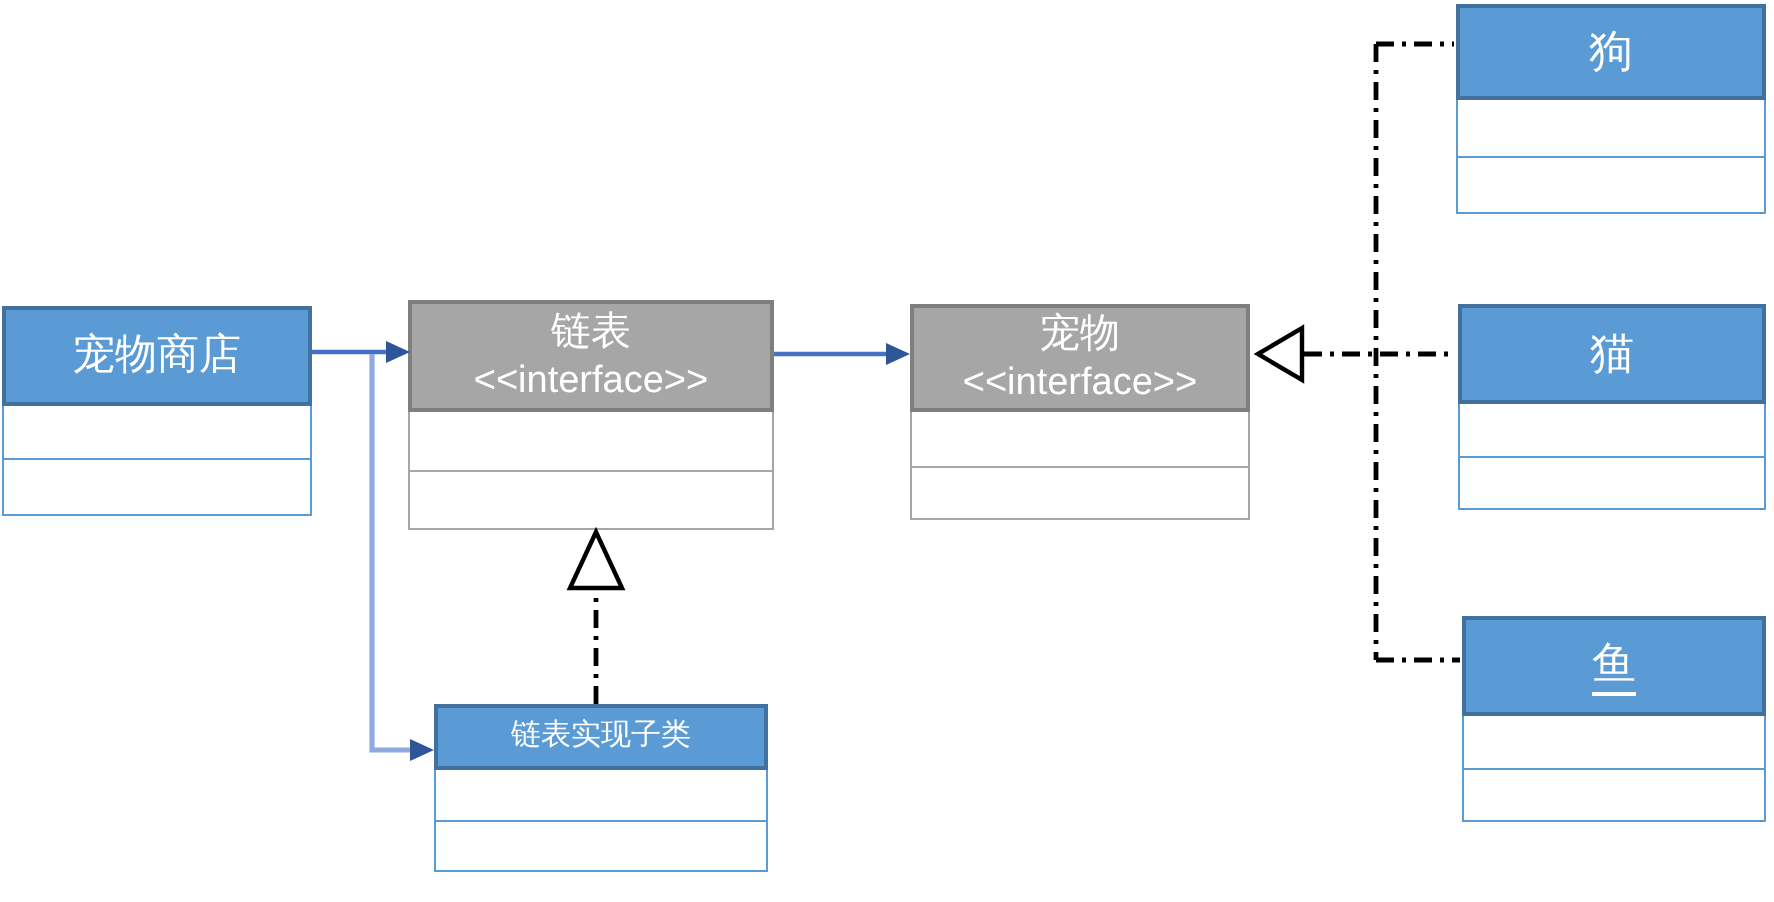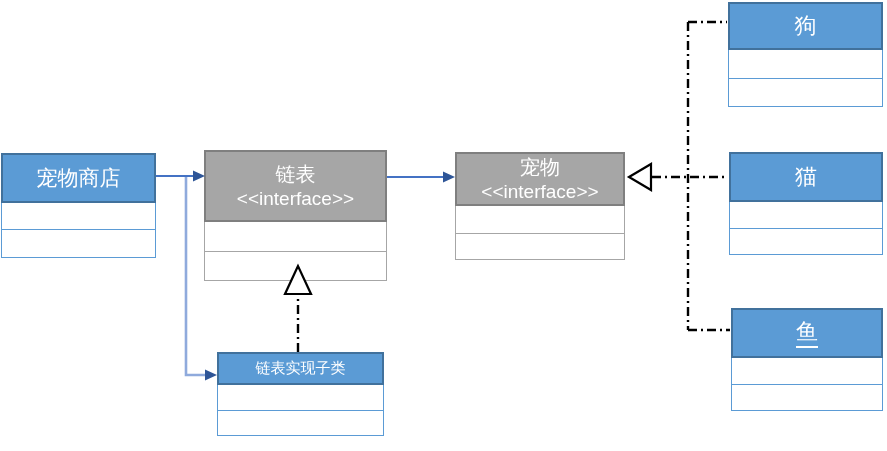--- a/index.html
+++ b/index.html
@@ -41,21 +41,21 @@
 
   <div class="node class" style="left:1px; top:153px; width:155px;">
     <div class="hdr" style="height:50px; font-size:21px;">
       <span>宠物商店</span>
     </div>
     <div class="row" style="height:27px;"></div>
     <div class="row" style="height:28px;"></div>
   </div>
 
   <div class="node iface" style="left:204px; top:150px; width:183px;">
-    <div class="hdr" style="height:72px; font-size:20px;align-items:center;">
+    <div class="hdr" style="height:56px; font-size:20px;align-items:center;">
       <span>链表</span>
       <span style="font-size:19px;">&lt;&lt;interface&gt;&gt;</span>
     </div>
     <div class="row" style="height:30px;"></div>
     <div class="row" style="height:29px;"></div>
   </div>
 
   <div class="node iface" style="left:455px; top:152px; width:170px;">
     <div class="hdr" style="height:54px; font-size:20px;text-align:right;">
       <span>宠物</span>

